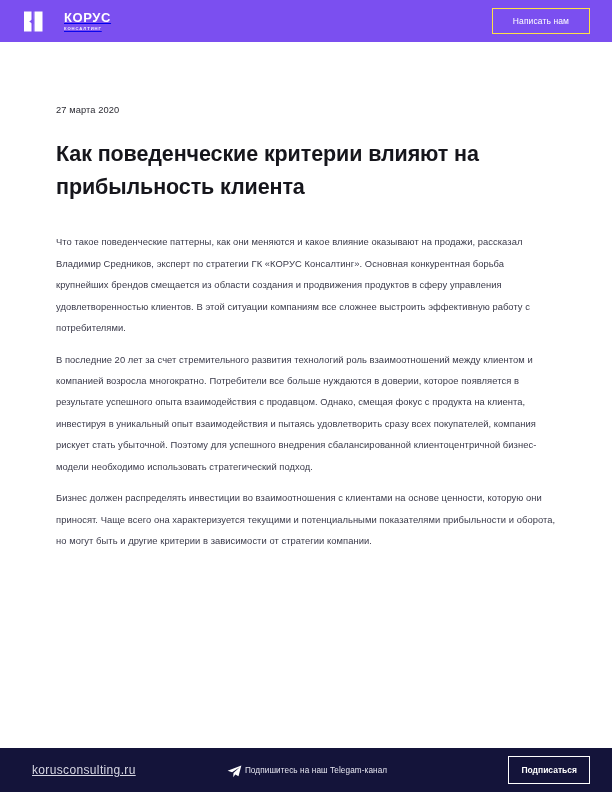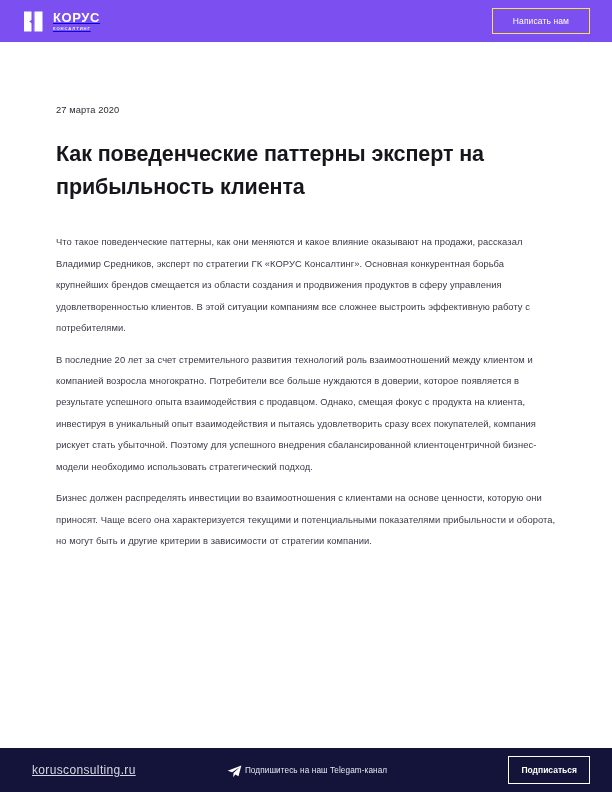--- a/index.html
+++ b/index.html
@@ -31,21 +31,21 @@
     display: flex;
     align-items: center;
     justify-content: space-between;
     padding: 0 22px 0 24px;
     box-sizing: border-box;
     flex: 0 0 auto;
   }
   .brand {
     display: flex;
     align-items: center;
-    gap: 6px;
+    gap: 17px;
   }
   .brand-mark {
     width: 23px;
     height: 23px;
     position: relative;
     flex: 0 0 auto;
   }
   .brand-text {
     display: flex;
     flex-direction: column;
@@ -181,21 +181,21 @@
       <span class="brand-text">
         <span class="brand-name">КОРУС</span>
         <span class="brand-sub">КОНСАЛТИНГ</span>
       </span>
     </a>
     <button class="header-btn">Написать нам</button>
   </div>
 
   <div class="content">
     <div class="date">27 марта 2020</div>
-    <h1 class="title">Как поведенческие паттерны эксперт на прибыльность клиента</h1>
+    <h1 class="title">Как поведенческие критерии влияют на прибыльность клиента</h1>
     <p class="para first">Что такое поведенческие паттерны, как они меняются и какое влияние оказывают на продажи, рассказал Владимир Средников, эксперт по стратегии ГК «КОРУС Консалтинг». Основная конкурентная борьба крупнейших брендов смещается из области создания и продвижения продуктов в сферу управления удовлетворенностью клиентов. В этой ситуации компаниям все сложнее выстроить эффективную работу с потребителями.</p>
     <p class="para">В последние 20 лет за счет стремительного развития технологий роль взаимоотношений между клиентом и компанией возросла многократно. Потребители все больше нуждаются в доверии, которое появляется в результате успешного опыта взаимодействия с продавцом. Однако, смещая фокус с продукта на клиента, инвестируя в уникальный опыт взаимодействия и пытаясь удовлетворить сразу всех покупателей, компания рискует стать убыточной. Поэтому для успешного внедрения сбалансированной клиентоцентричной бизнес-модели необходимо использовать стратегический подход.</p>
     <p class="para">Бизнес должен распределять инвестиции во взаимоотношения с клиентами на основе ценности, которую они приносят. Чаще всего она характеризуется текущими и потенциальными показателями прибыльности и оборота, но могут быть и другие критерии в зависимости от стратегии компании.</p>
   </div>
 
   <div class="footer">
     <a class="footer-site" href="#">korusconsulting.ru</a>
     <div class="footer-center">
       <span class="tg-icon">
         <svg viewBox="0 0 16 14" width="15" height="13" aria-hidden="true">

